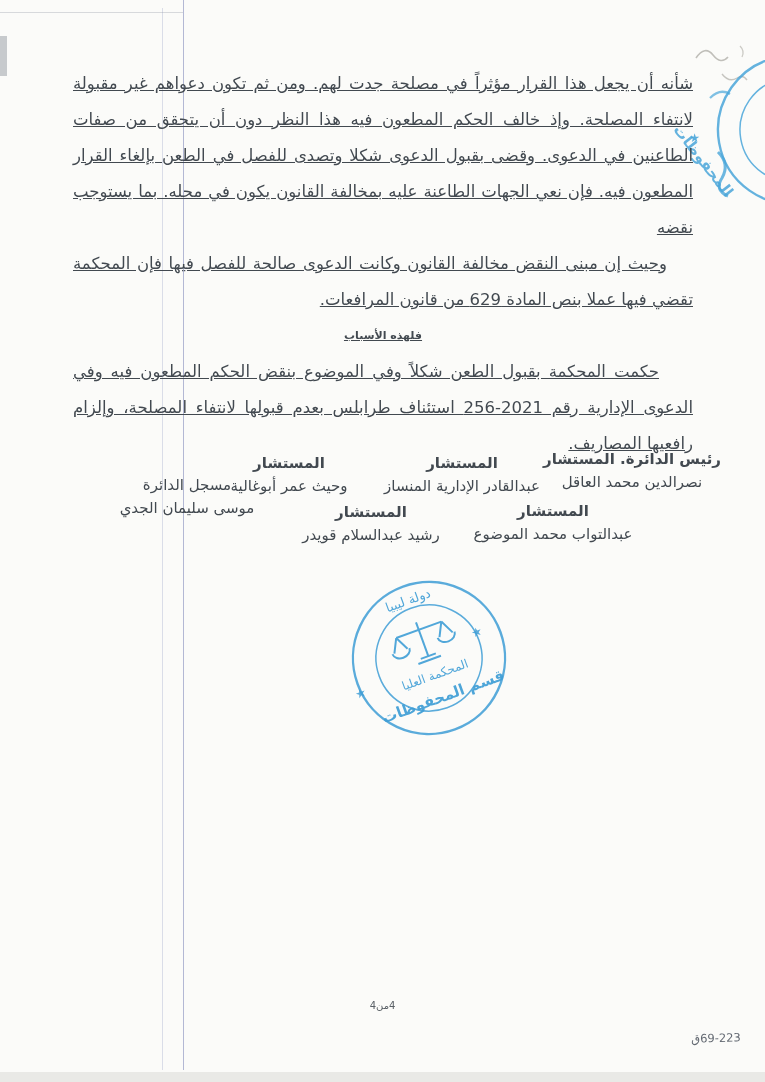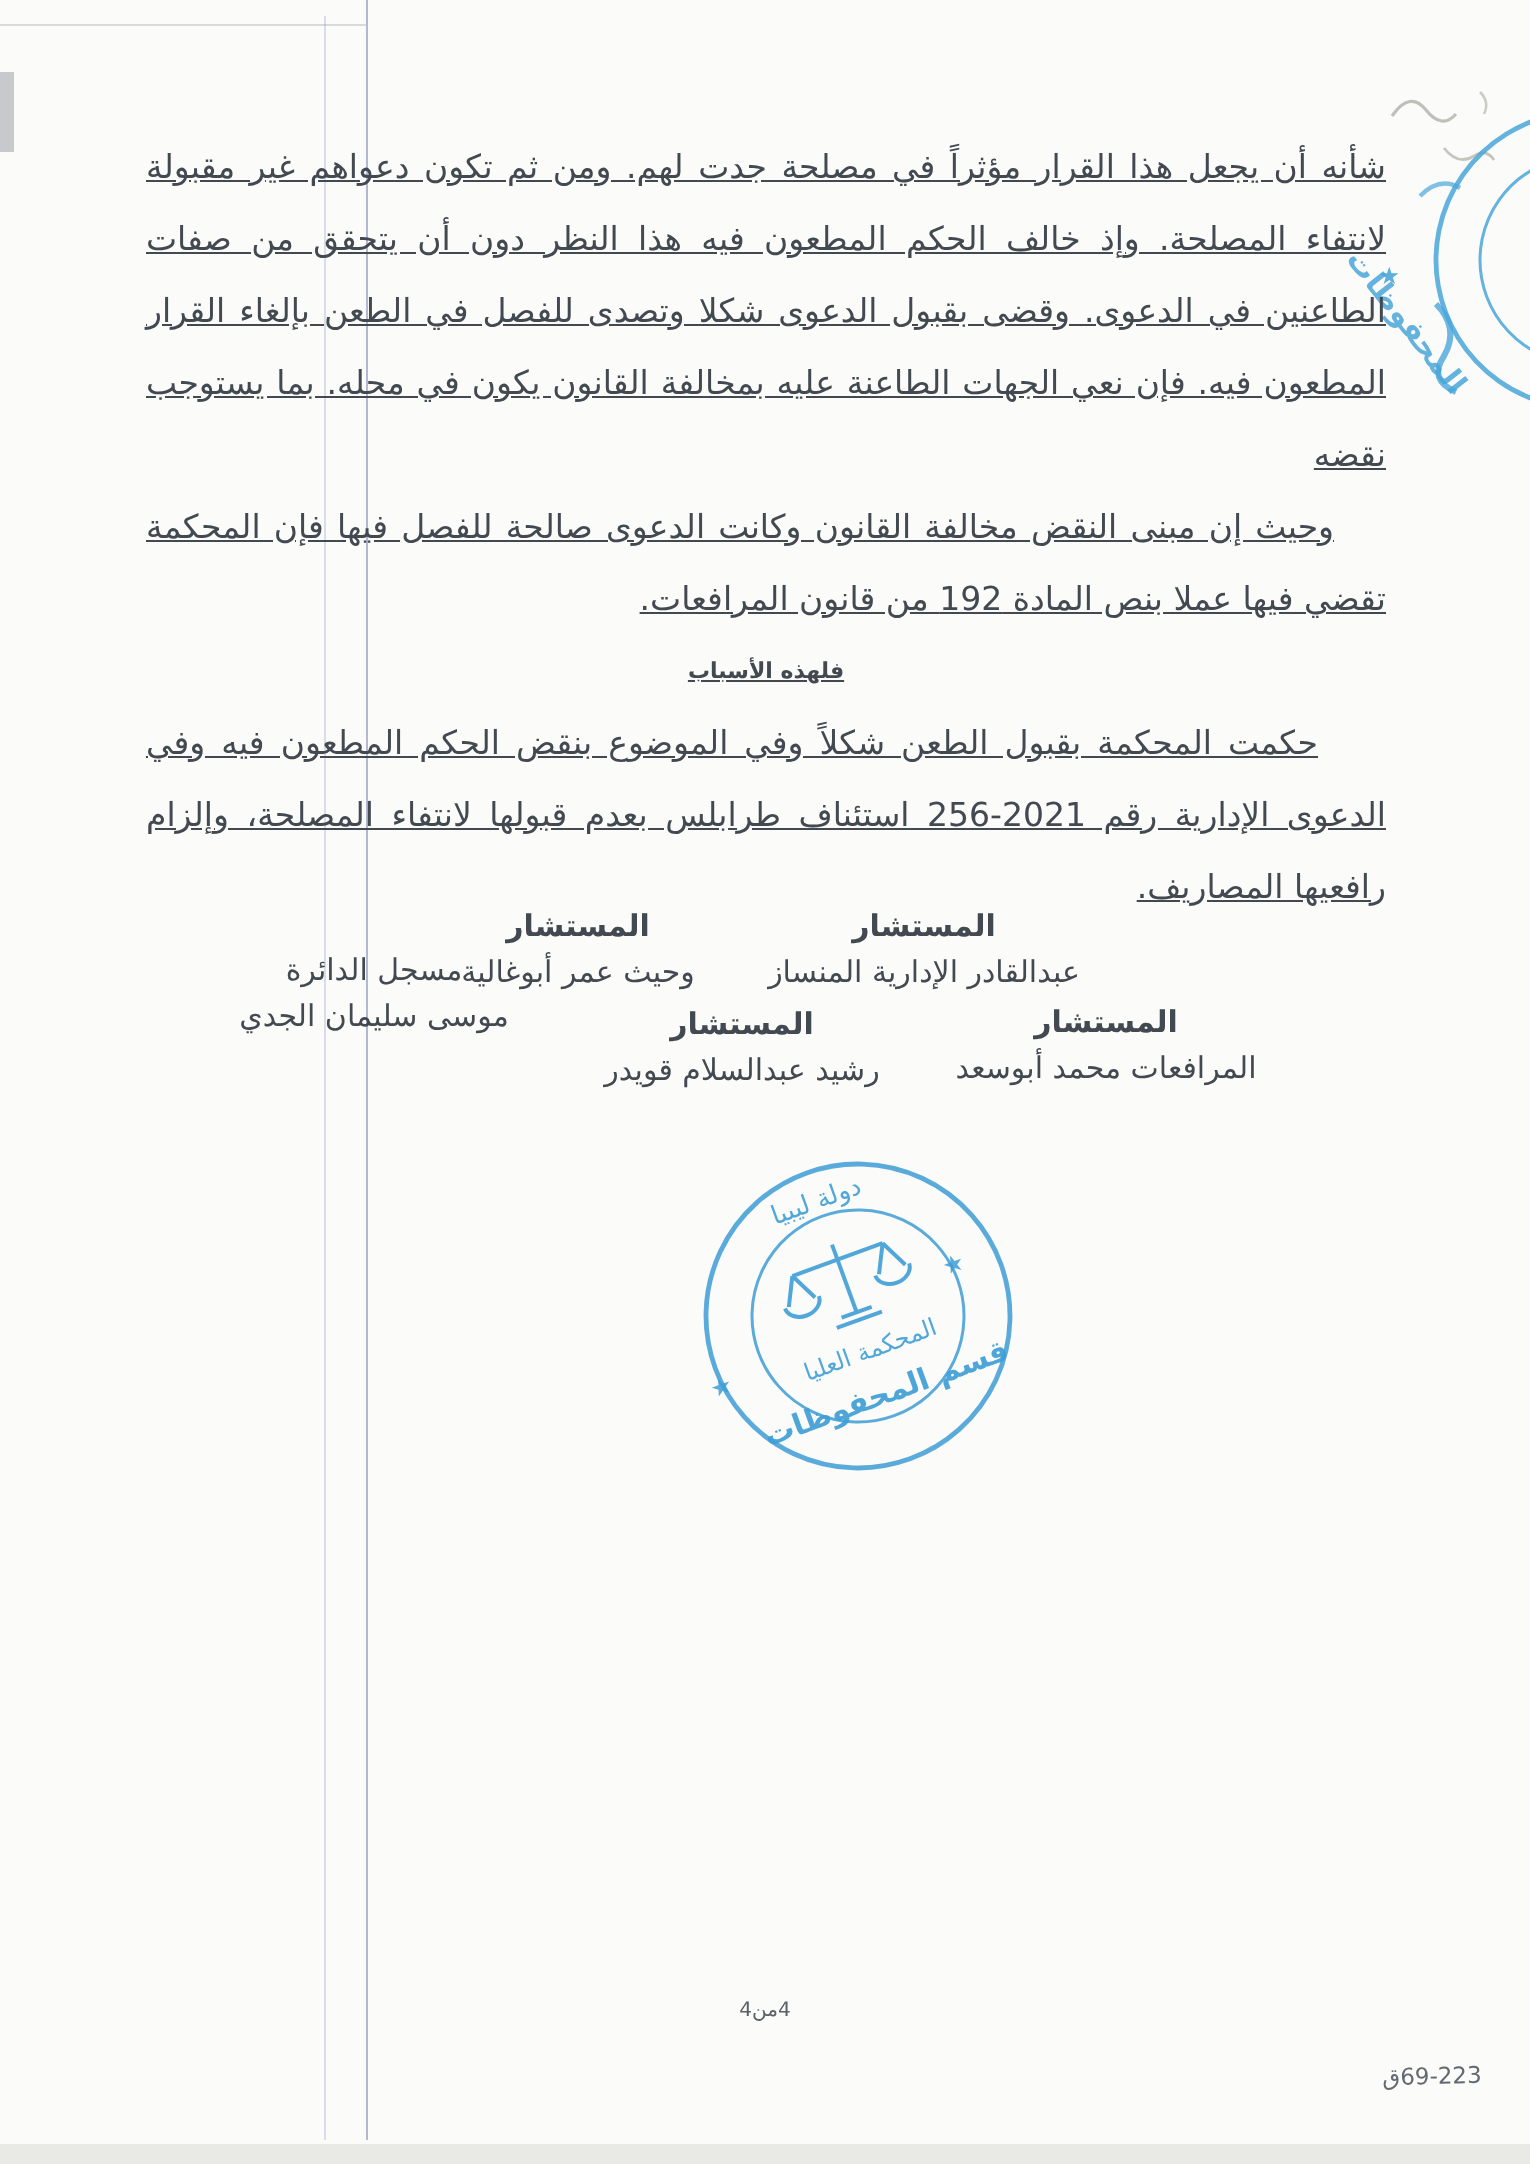--- a/index.html
+++ b/index.html
@@ -69,36 +69,40 @@
       <circle cx="132" cy="90" r="52" stroke-width="1.5"></circle>
     </g>
     <text x="40" y="102" font-size="12" fill="#4aa6da" opacity="0.9">★</text>
     <path d="M58,112 q12,12 4,26 q-8,12 6,18" fill="none" stroke="#4aa6da" stroke-width="3" opacity="0.8"></path>
     <path d="M50,58 q10,-10 20,-4" fill="none" stroke="#4aa6da" stroke-width="2.2" opacity="0.7"></path>
     <text x="66" y="158" font-size="15" font-weight="bold" fill="#4aa6da" opacity="0.85" transform="rotate(52 66 158)">المحفوظات</text>
   </svg>
 
   <div class="textblock">
     <p class="para-1">شأنه أن يجعل هذا القرار مؤثراً في مصلحة جدت لهم. ومن ثم تكون دعواهم غير مقبولة لانتفاء المصلحة. وإذ خالف الحكم المطعون فيه هذا النظر دون أن يتحقق من صفات الطاعنين في الدعوى. وقضى بقبول الدعوى شكلا وتصدى للفصل في الطعن بإلغاء القرار المطعون فيه. فإن نعي الجهات الطاعنة عليه بمخالفة القانون يكون في محله. بما يستوجب نقضه</p>
-    <p class="para-2">وحيث إن مبنى النقض مخالفة القانون وكانت الدعوى صالحة للفصل فيها فإن المحكمة تقضي فيها عملا بنص المادة 192 من قانون المرافعات.</p>
+    <p class="para-2">وحيث إن مبنى النقض مخالفة القانون وكانت الدعوى صالحة للفصل فيها فإن المحكمة تقضي فيها عملا بنص المادة 629 من قانون المرافعات.</p>
     <p class="section-heading">فلهذه الأسباب</p>
     <p class="para-3">حكمت المحكمة بقبول الطعن شكلاً وفي الموضوع بنقض الحكم المطعون فيه وفي الدعوى الإدارية رقم 2021-256 استئناف طرابلس بعدم قبولها لانتفاء المصلحة، وإلزام رافعيها المصاريف.</p>
   </div>
 
+  <div class="sig sig-r1c1">
+    <span class="title">رئيس الدائرة. المستشار</span>
+    <span class="name">نصرالدين محمد العاقل</span>
+  </div>
   <div class="sig sig-r1c2">
     <span class="title">المستشار</span>
     <span class="name">عبدالقادر الإدارية المنساز</span>
   </div>
   <div class="sig sig-r1c3">
     <span class="title">المستشار</span>
     <span class="name">وحيث عمر أبوغالية</span>
   </div>
   <div class="sig sig-r2c1">
     <span class="title">المستشار</span>
-    <span class="name">المرافعات محمد أبوسعد</span>
+    <span class="name">عبدالتواب محمد الموضوع</span>
   </div>
   <div class="sig sig-r2c2">
     <span class="title">المستشار</span>
     <span class="name">رشيد عبدالسلام قويدر</span>
   </div>
   <div class="sig sig-registrar">
     <span class="title">مسجل الدائرة</span>
     <span class="name">موسى سليمان الجدي</span>
   </div>
 

